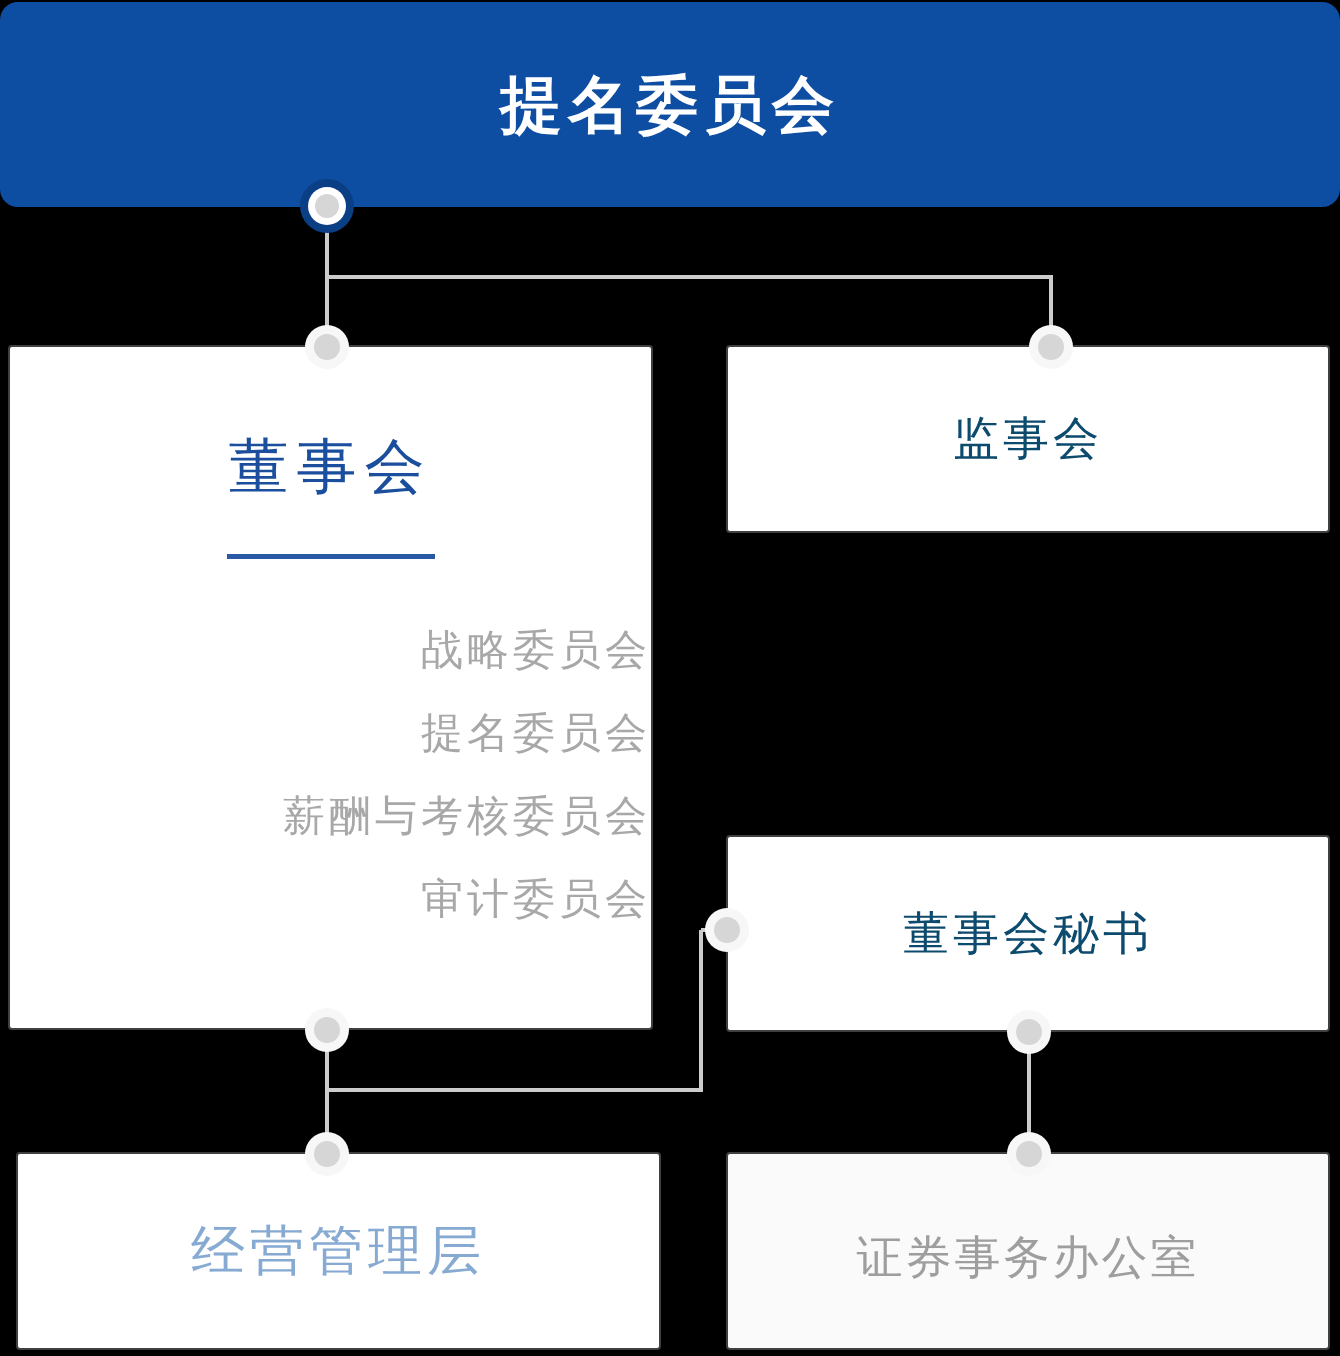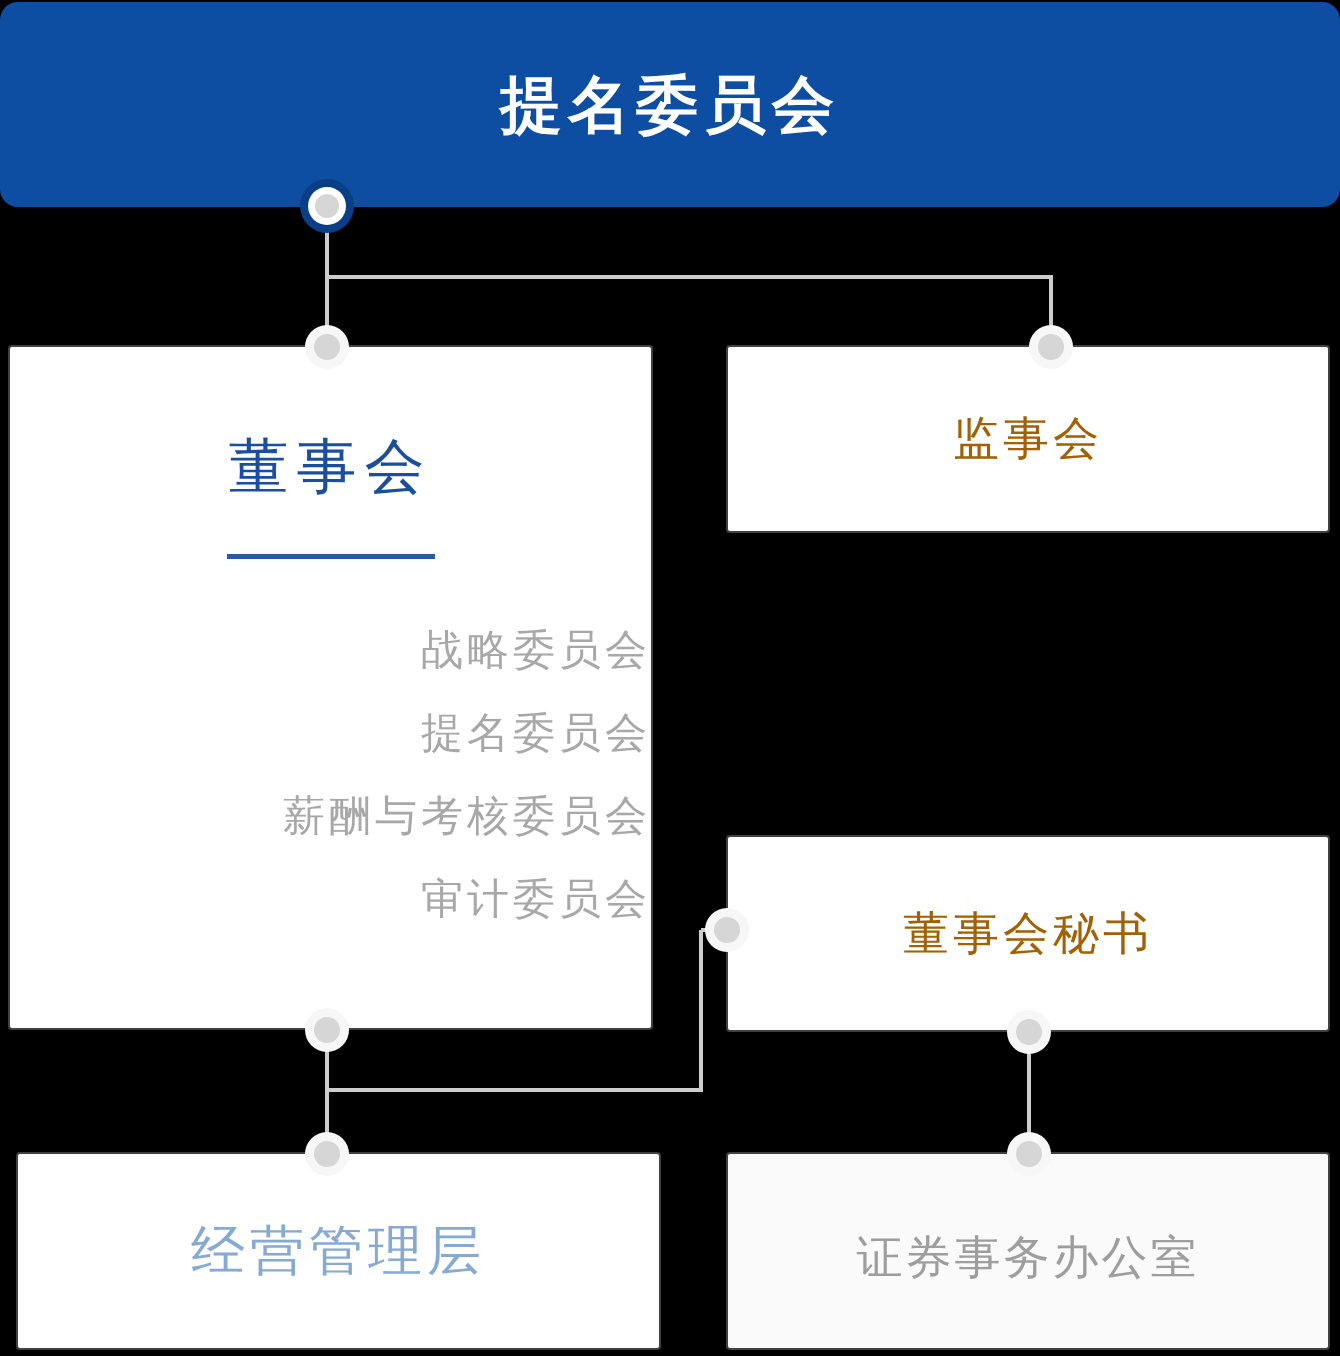--- a/index.html
+++ b/index.html
@@ -37,21 +37,21 @@
   .board-title{
     margin-top:80px;font-size:60px;font-weight:500;color:#1b4f9e;letter-spacing:8px;
   }
   .board-underline{
     width:208px;height:5px;background:#2a5aa6;margin:46px auto 0 auto;
   }
   .committee-list{margin-top:49px;text-align:right;}
   .committee-list div{
     font-size:42px;color:#a8a8a8;line-height:83px;letter-spacing:4px;
   }
-  .label-gray{font-size:46px;color:#a16207;letter-spacing:4px;}
+  .label-gray{font-size:46px;color:#0c4a6e;letter-spacing:4px;}
   .label-secondary{font-size:46px;color:#9e9e9e;letter-spacing:3px;margin-top:13px;}
   .label-mgmt{font-size:54px;color:#87aad3;letter-spacing:5px;}
   
   .node{
     position:absolute;width:44px;height:44px;border-radius:50%;
     background:#f7f7f7;z-index:3;
   }
   .node::after{
     content:"";position:absolute;left:9px;top:9px;width:26px;height:26px;
     border-radius:50%;background:#d6d6d6;

